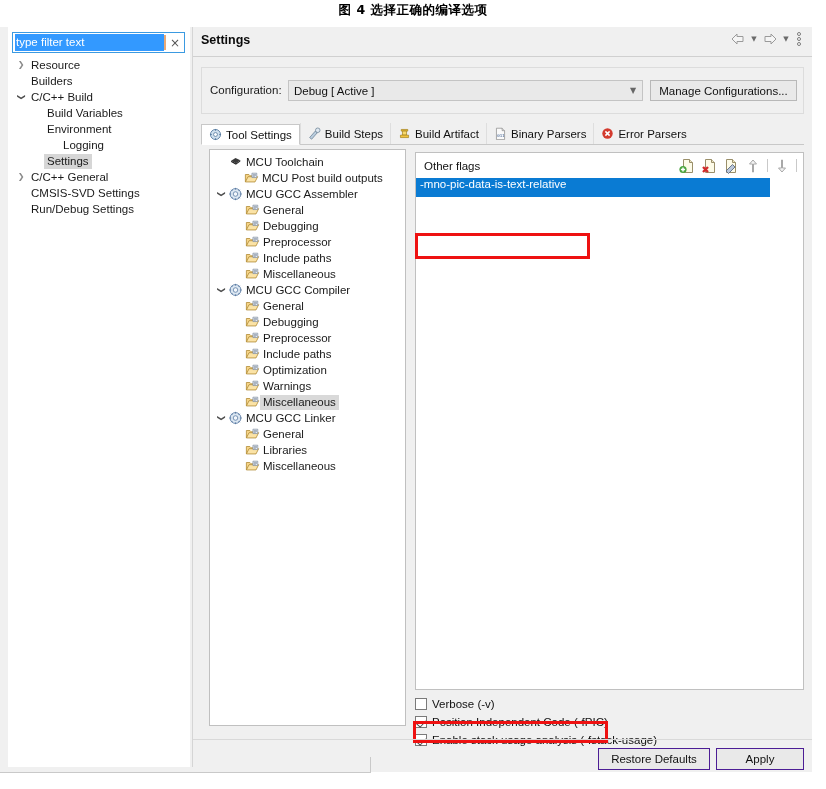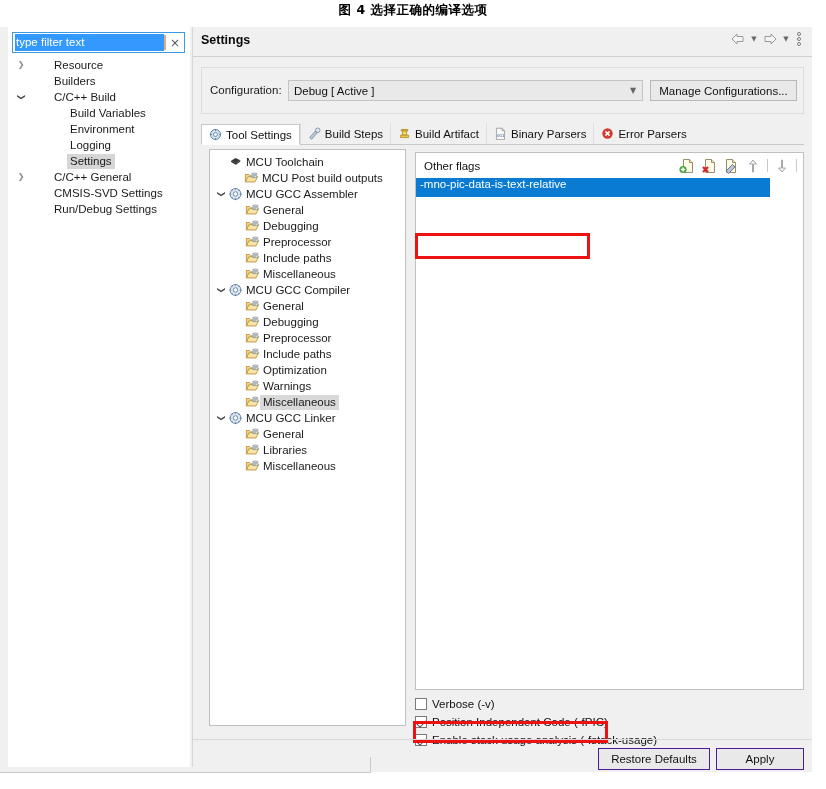--- a/index.html
+++ b/index.html
@@ -64,21 +64,21 @@
     height: 16px;
     font-size: 11.5px; color: #1a1a1a;
     white-space: nowrap;
   }
   .tarrow {
     width: 14px; text-align: center;
     font-size: 8px; color: #8a8a8a;
     line-height: 16px;
   }
   .tarrow.open { color: #4d4d4d; }
-  .tlabel { padding: 0 3px; line-height: 15px; margin-left: 23px; }
+  .tlabel { padding: 0 3px; line-height: 15px; }
   .tlabel.sel { background: #d6d6d6; }
 
   
   .vsep {
     position: absolute; left: 192px; top: 0px;
     width: 1px; height: 740px; background: #d5d5d5;
   }
 
   
   .rightpane {
@@ -304,21 +304,21 @@
             <span class="tlabel">C/C++ Build</span>
           </div>
           <div class="tnode" style="padding-left: 22px;">
             <span class="tarrow">&nbsp;</span>
             <span class="tlabel">Build Variables</span>
           </div>
           <div class="tnode" style="padding-left: 22px;">
             <span class="tarrow">&nbsp;</span>
             <span class="tlabel">Environment</span>
           </div>
-          <div class="tnode" style="padding-left: 22px;">
+          <div class="tnode" style="padding-left: 38px;">
             <span class="tarrow">&nbsp;</span>
             <span class="tlabel">Logging</span>
           </div>
           <div class="tnode" style="padding-left: 22px;">
             <span class="tarrow">&nbsp;</span>
             <span class="tlabel sel">Settings</span>
           </div>
           <div class="tnode" style="padding-left: 6px;">
             <span class="tarrow">❯</span>
             <span class="tlabel">C/C++ General</span>

